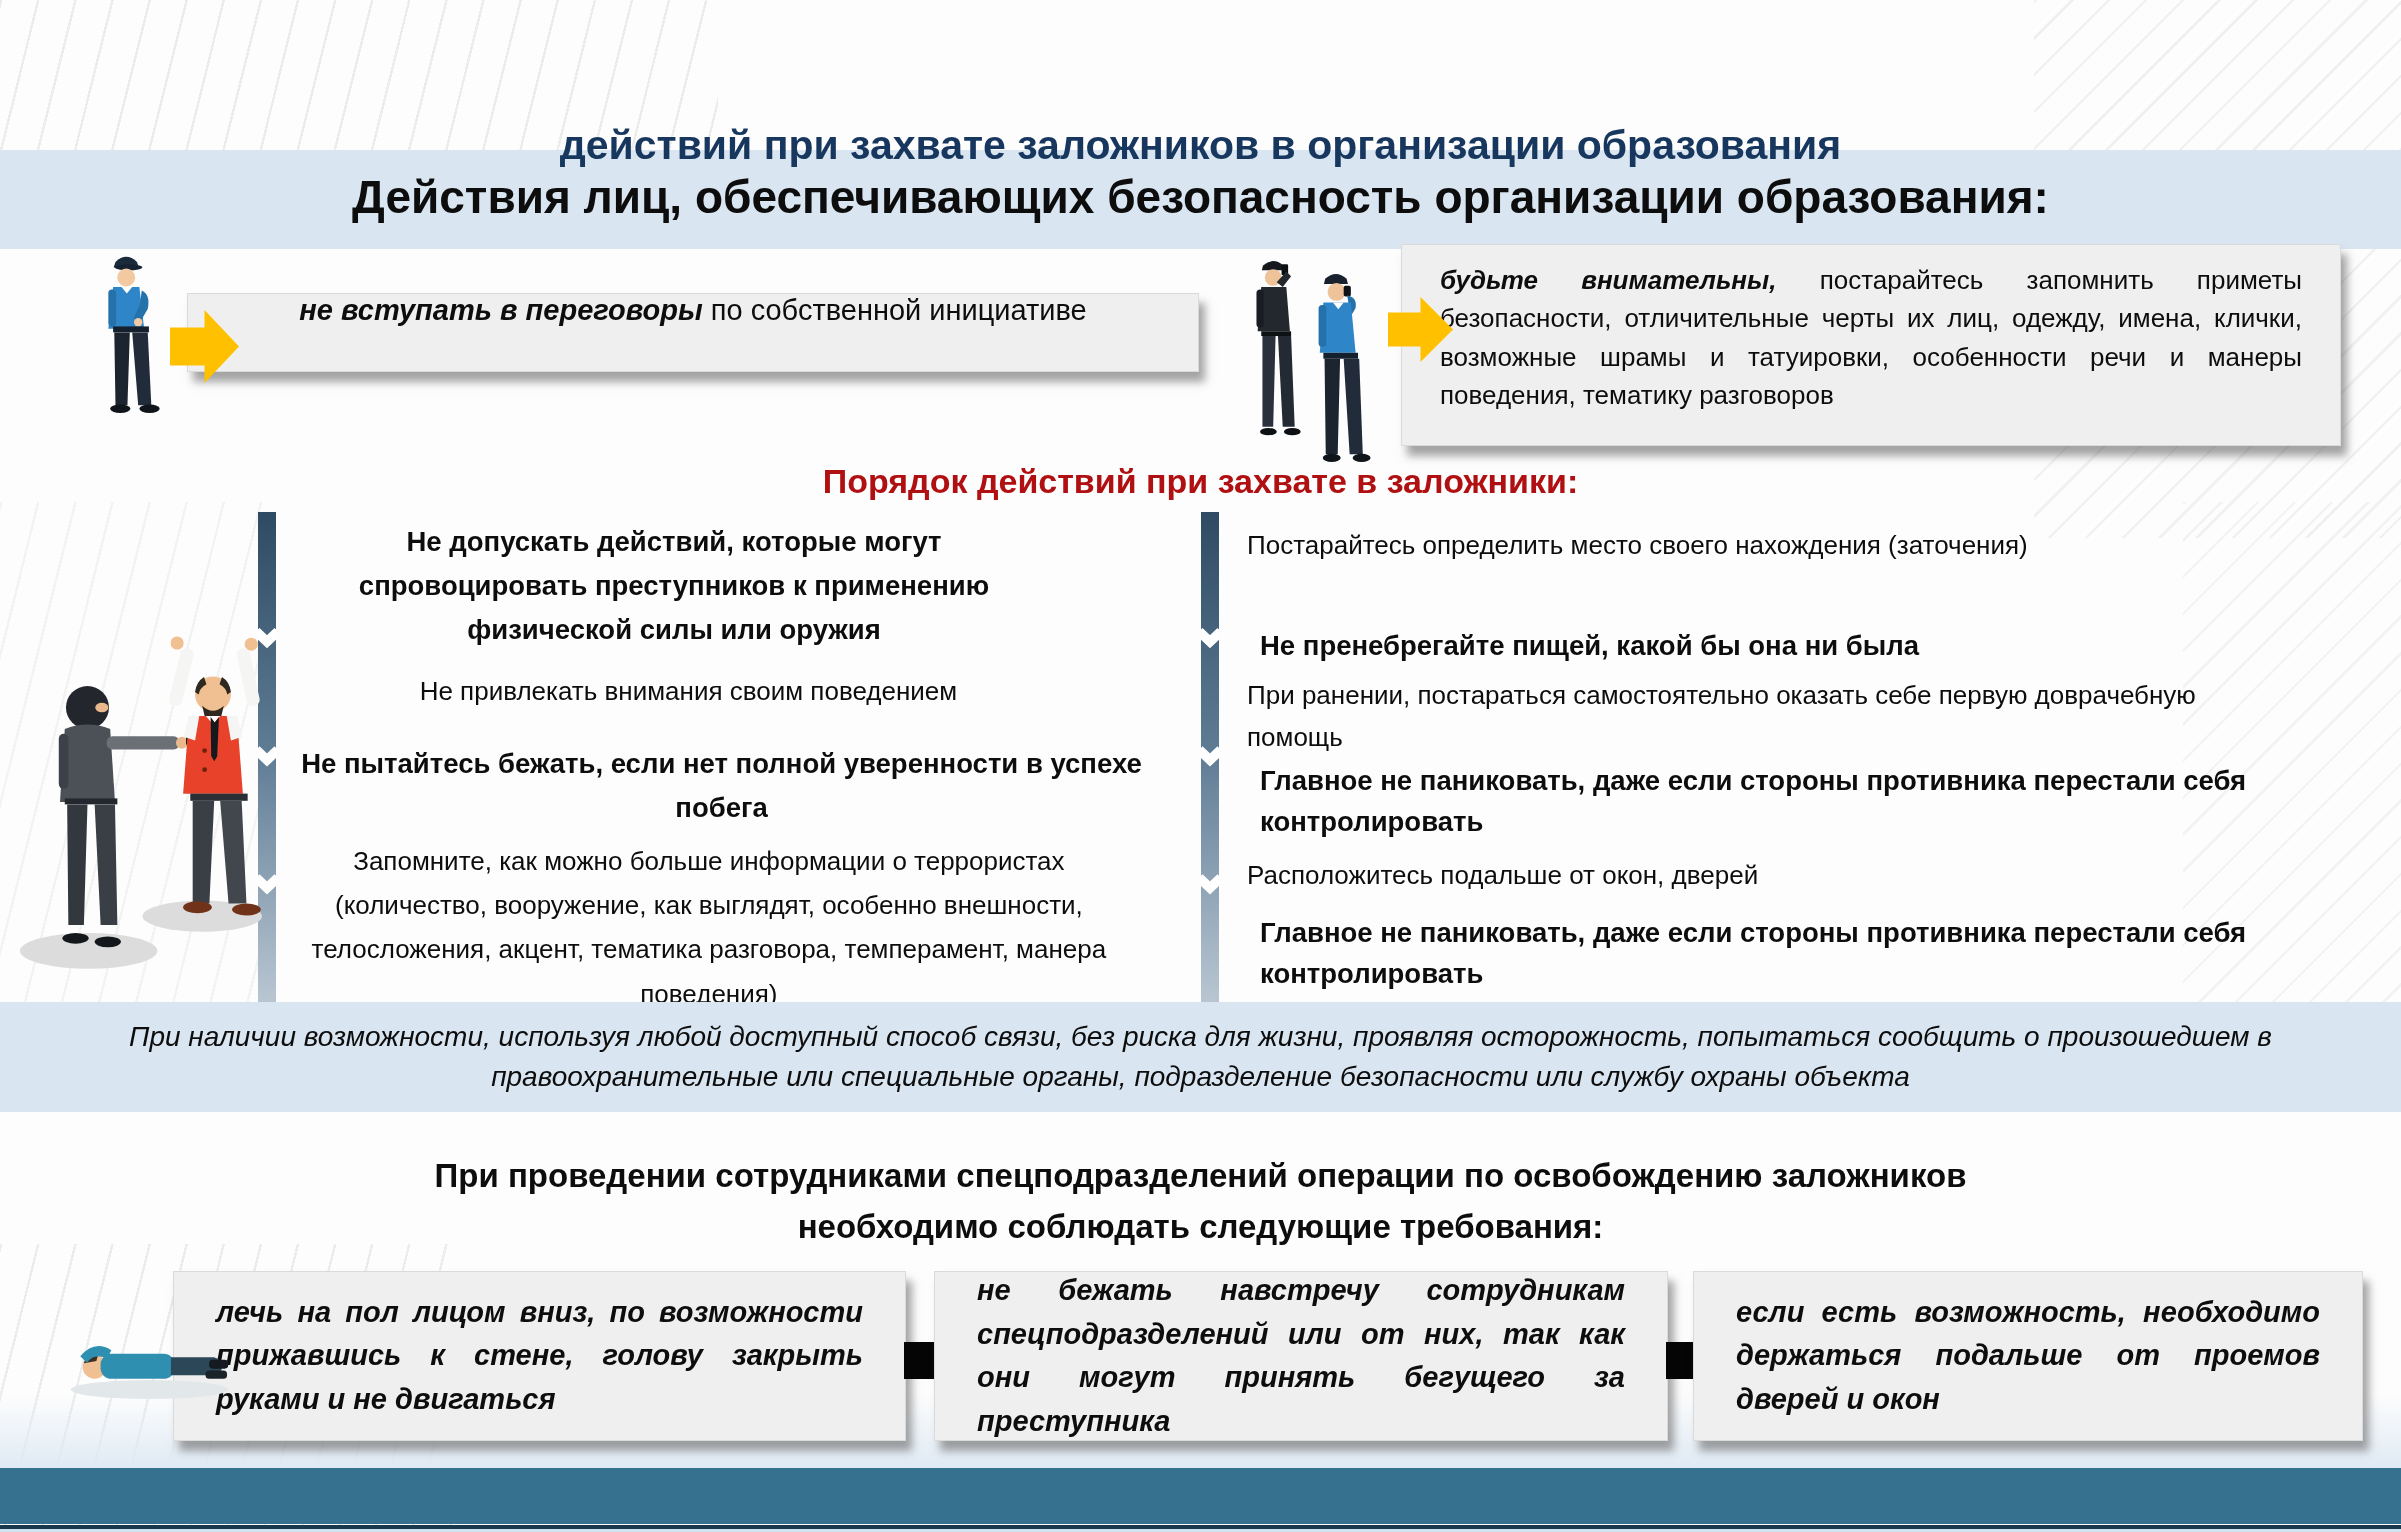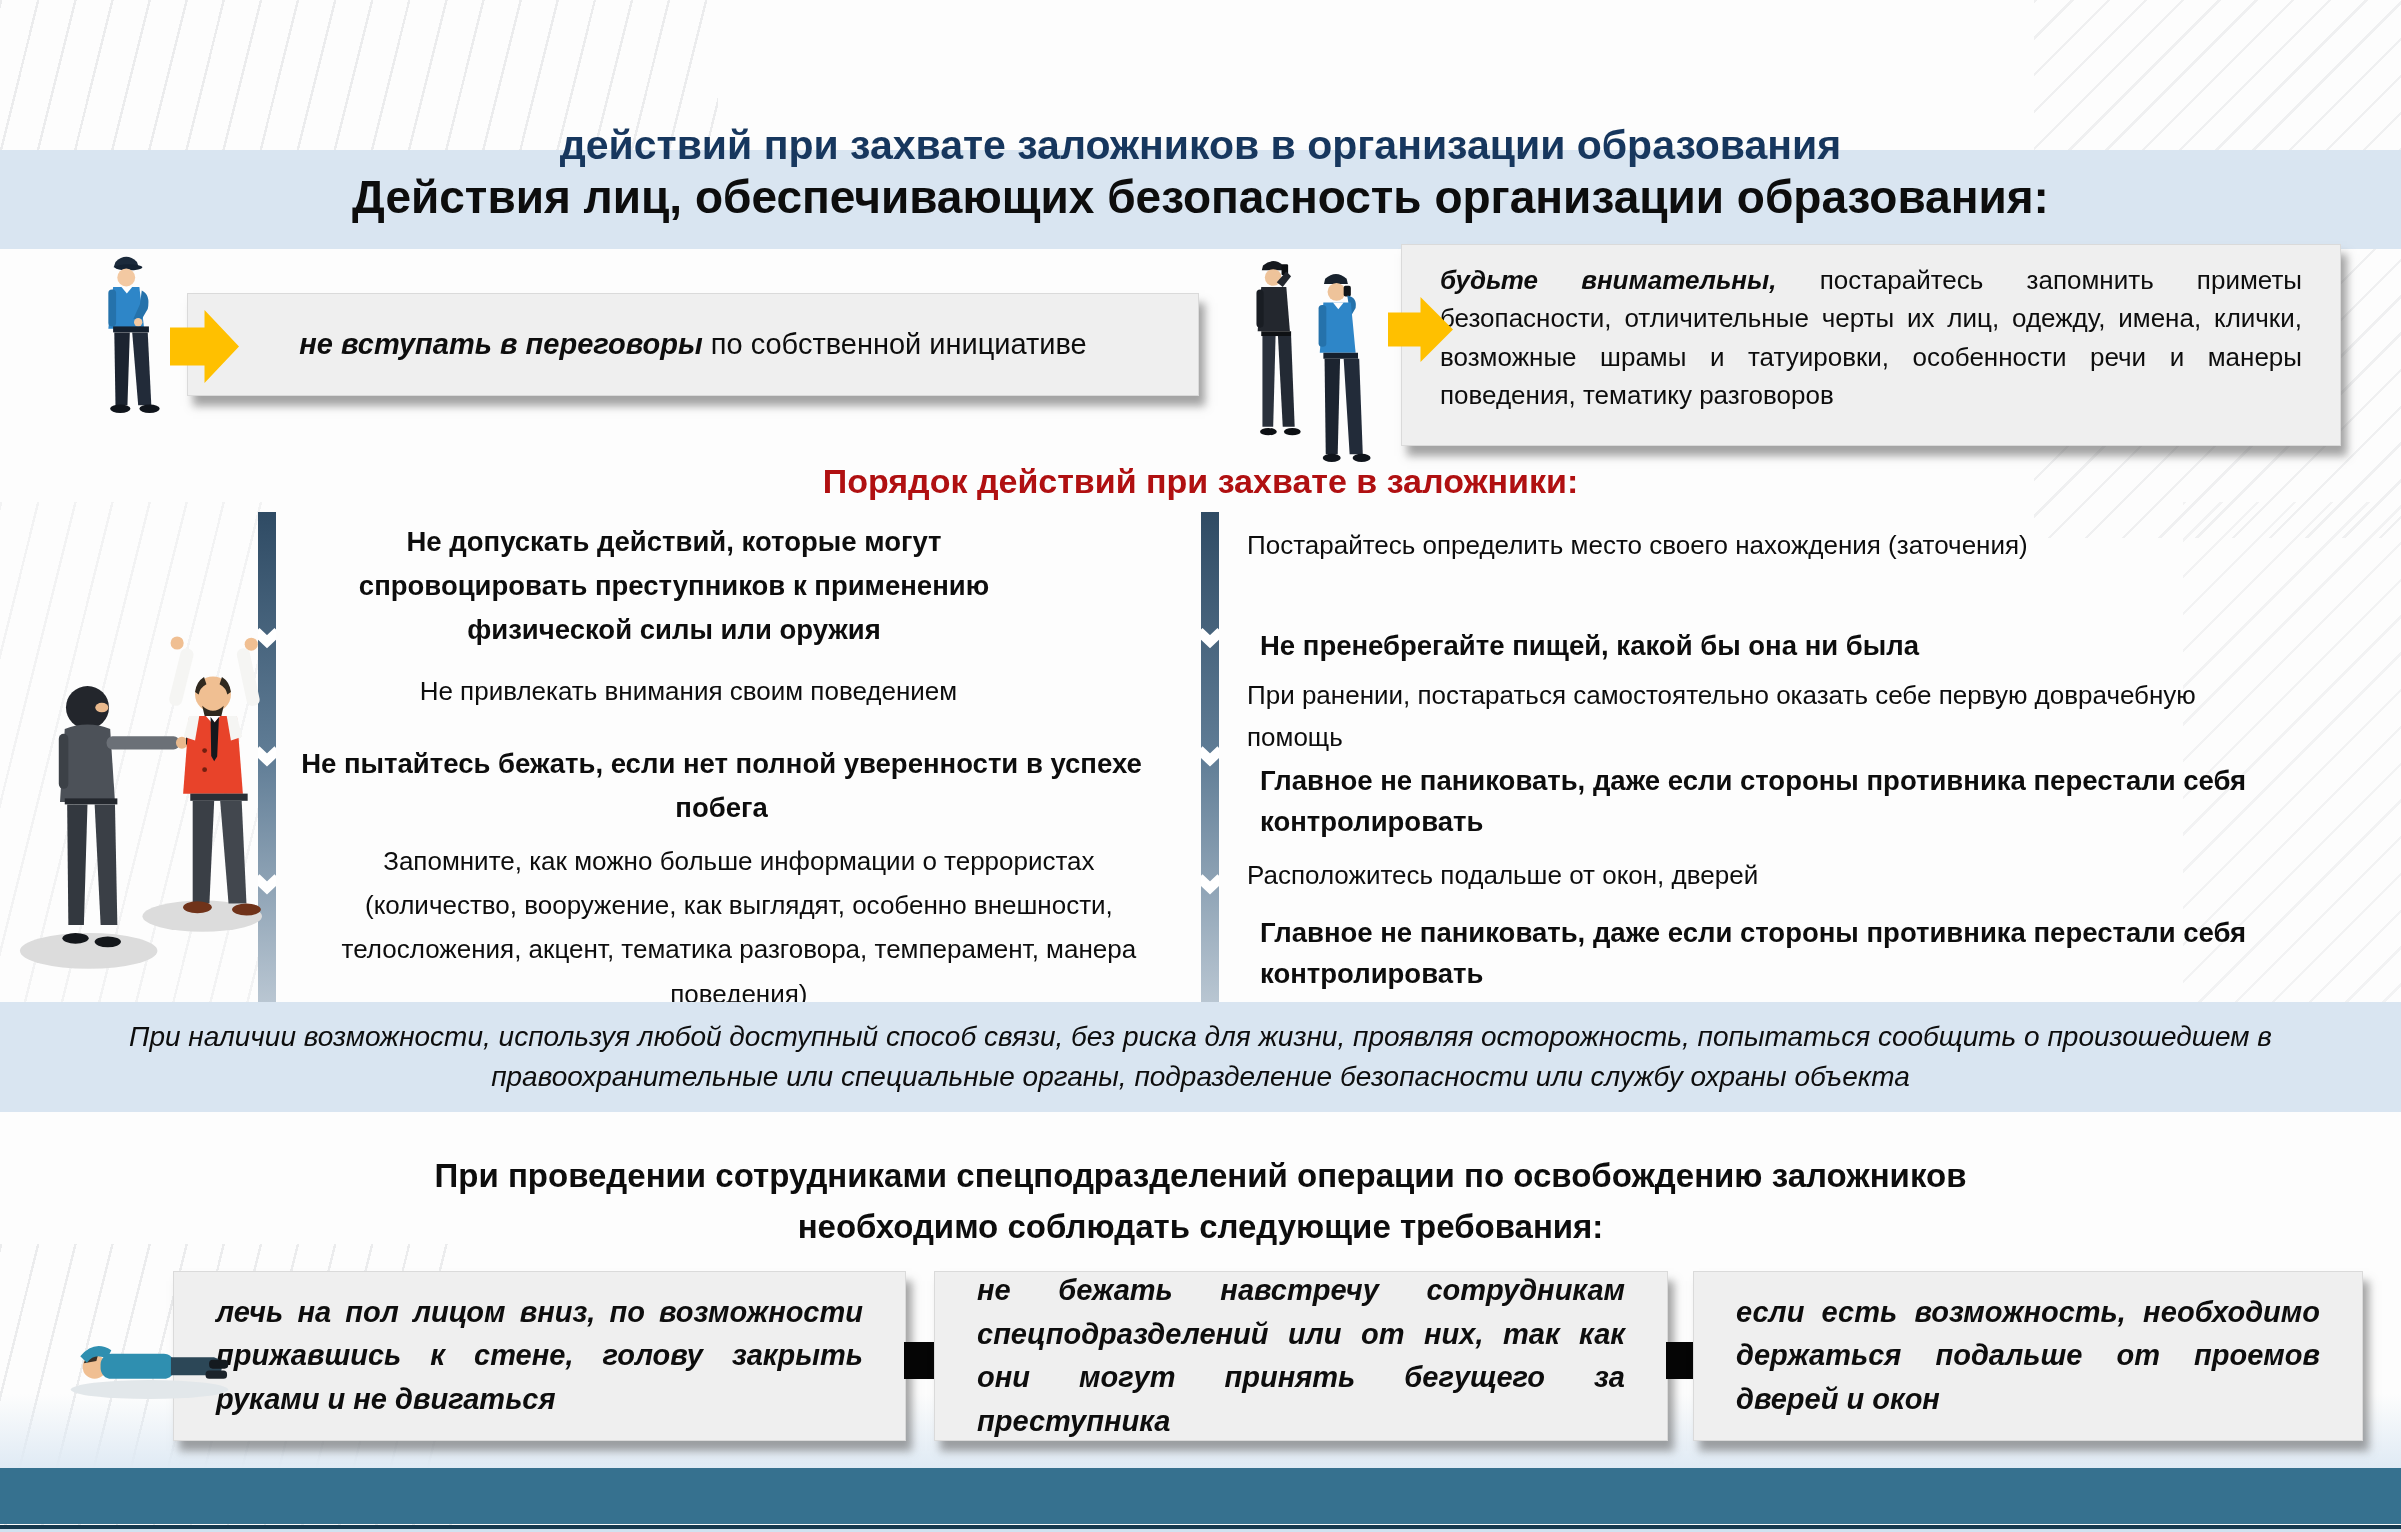--- a/index.html
+++ b/index.html
@@ -17,21 +17,21 @@
   #tex5 { left:2183px; top:502px; width:218px; height:514px; opacity:.8; }
 
   
   #title    { position:absolute; z-index:2; top:51px;  left:0; width:100%; text-align:center; font-size:41px; font-weight:bold; color:#17375e; letter-spacing:0.6px; }
   #subtitle { position:absolute; z-index:2; top:122px; left:0; width:100%; text-align:center; font-size:41px; font-weight:bold; color:#17375e; }
   #band1 { position:absolute; z-index:1; top:150px; left:0; width:100%; height:99px; background:#d9e5f1; }
   #band1-text { position:absolute; z-index:2; top:170px; left:0; width:100%; text-align:center; font-size:46px; font-weight:bold; color:#0d0d0d; }
 
   
   .panel { position:absolute; z-index:2; background:#efefef; border:1.2px solid #dadada; box-shadow:6px 9.6px 8.4px rgba(90,90,90,0.55); box-sizing:border-box; }
-  #panel1 { left:187px; top:293px; width:1012px; height:103px; display:flex; align-items:center; justify-content:center; }
+  #panel1 { left:187px; top:293px; width:1012px; height:79px; display:flex; align-items:flex-start; justify-content:center; }
   #panel1 .t { font-size:29px; color:#0d0d0d; padding:0 36px; }
   #panel2 { left:1401px; top:244px; width:940px; height:202px; }
   #panel2 .t { font-size:26px; color:#0d0d0d; padding:15.6px 38px 0 38px; text-align:justify; line-height:1.48; }
   .em { font-weight:bold; font-style:italic; }
 
   
   .arrow { position:absolute; z-index:3; background:#ffc000; clip-path:polygon(0 24%, 50% 24%, 50% 0, 100% 50%, 50% 100%, 50% 76%, 0 76%); }
   #arrow1 { left:170px;  top:310px; width:69px; height:73px; }
   #arrow2 { left:1388px; top:297px; width:65px; height:65px; }
 
@@ -44,21 +44,21 @@
   #strip-center { left:1201px; }
 
   
   .rule { position:absolute; color:#0d0d0d; font-size:26px; line-height:1.7; }
   .rule.b { font-weight:bold; font-size:27.5px; line-height:1.6; }
   #left-col  { position:absolute; z-index:2; left:297px;  top:516px; width:760px; height:490px;text-align:center; }
   #right-col { position:absolute; z-index:2; left:1247px; top:512px; width:1077px; height:490px; }
   #l1 { left:0;  top:3.6px;   width:754px; }
   #l2 { left:14.4px; top:153px; width:754px; }
   #l3 { left:0;  top:226px; width:849px; }
-  #l4 { left:14.4px; top:323px; width:795px;margin-left:30px; }
+  #l4 { left:14.4px; top:323px; width:795px; }
   #r1 { left:0;  top:10.8px;  width:1071px; }
   #r2 { left:13px; top:87px; width:1071px;margin-top:25px; }
   #r3 { left:0;  top:163px; width:1017px; line-height:1.6; }
   #r4 { left:13px; top:248px; width:1071px; line-height:1.5; }
   #r5 { left:0;  top:341px; width:1071px; }
   #r6 { left:13px; top:400px; width:1071px; line-height:1.5; }
 
   
   #band2 { position:absolute; z-index:2; top:1002px; left:0; width:100%; height:110px; background:#d9e5f1; display:flex; align-items:center; justify-content:center; }
   #band2 .t { width:2255px; text-align:center; font-size:28px; font-style:italic; color:#0d0d0d; line-height:1.42; }

